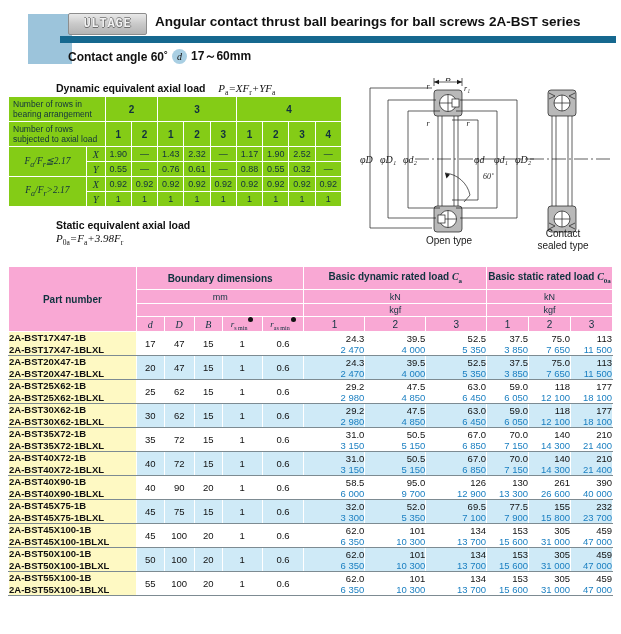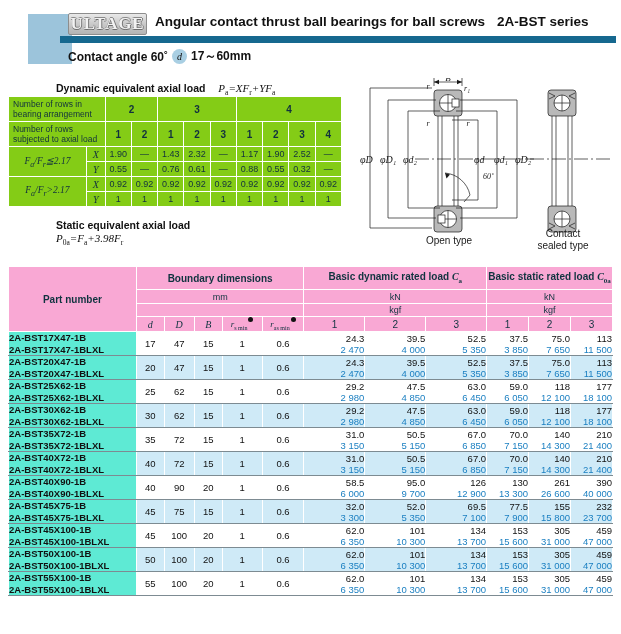--- a/index.html
+++ b/index.html
@@ -12,24 +12,24 @@
     position:relative;
   }
   
   .header{position:relative;height:72px;}
   .hdr-sq{position:absolute;left:28px;top:14px;width:44px;height:50px;background:#9cc4db;}
   .hdr-bar{position:absolute;left:60px;top:36px;width:556px;height:7px;background:#16688f;}
   .logo{position:absolute;left:68px;top:13px;width:77px;height:20px;
     background:linear-gradient(180deg,#e9e9e9 0%,#c9c9c9 50%,#b4b4b4 100%);
     border:1px solid #8d8d8d;border-radius:2px;
     display:flex;align-items:center;justify-content:center;}
-  .logo span{font-family:Liberation Serif, serif;font-weight:bold;font-size:17px;
+  .logo span{font-family:Liberation Mono, monospace;font-weight:bold;font-size:12px;
     letter-spacing:.8px;color:#f2f2f2;text-shadow:0 1px 0 #6d6d6d,1px 0 0 #7a7a7a,0 -1px 0 #8a8a8a;}
   .hdr-title{position:absolute;left:155px;top:14px;font-size:13.5px;font-weight:bold;color:#111;white-space:nowrap;}
-  .hdr-title .ser{margin-left:12px;}
+  .hdr-title .ser{margin-left:4px;}
   .subtitle{position:absolute;left:68px;top:48px;font-size:12px;font-weight:bold;color:#111;
     display:flex;align-items:center;white-space:nowrap;}
   .dcircle{display:inline-flex;align-items:center;justify-content:center;
     width:15px;height:15px;border-radius:50%;background:#a9cfe3;margin:0 4px;
     font-family:"Liberation Serif",serif;font-style:italic;font-size:10px;font-weight:normal;color:#111;}
 
   
   .sec-title{position:absolute;font-size:10.5px;font-weight:bold;color:#111;white-space:nowrap;margin-left:48px;}
   .formula{font-family:"Liberation Serif",serif;font-style:italic;font-weight:normal;font-size:11px;}
   .formula sub{font-style:normal;font-size:7.5px;}
@@ -60,21 +60,21 @@
   .th-kgf{font-size:9px;font-weight:normal;color:#1a7fc1;height:12px;}
   .th-sym{font-size:10px;height:14px;font-family:"Liberation Serif",serif;font-style:italic;font-weight:normal;}
   .th-idx{font-size:10px;height:14px;font-weight:normal;}
   .ital{font-family:"Liberation Serif",serif;font-style:italic;}
   .ital sub{font-style:normal;font-size:7px;}
   .rsmin{font-family:"Liberation Serif",serif;font-style:italic;font-size:9px;}
   .rsmin sub{font-style:normal;font-size:6px;}
   .dot{display:inline-block;width:5px;height:5px;border-radius:50%;background:#111;
     vertical-align:super;margin-left:1px;}
 
-  .pn{background:#5eead4;font-weight:bold;font-size:9.5px;color:#111;
+  .pn{background:#fef9c3;font-weight:bold;font-size:9.5px;color:#111;
     padding-left:7px;text-align:left;line-height:11.5px;border-right:1px solid #7d8b92;}
   td.dim{text-align:center;font-size:9.5px;color:#111;}
   td.val{text-align:right;padding-right:9px;line-height:11px;}
   .kn{color:#111;font-size:9.5px;}
   .kgf{color:#1a7fc1;font-size:9.5px;}
   tr.alt td.dim,tr.alt td.val{background:#cfeaf7;}
   tr.alt td.sep{background:#cfeaf7;}
   td.sep{border-left:1px solid #7d8b92;}
   tr.rowline td{border-bottom:1px solid #7d8b92;}
 </style>

